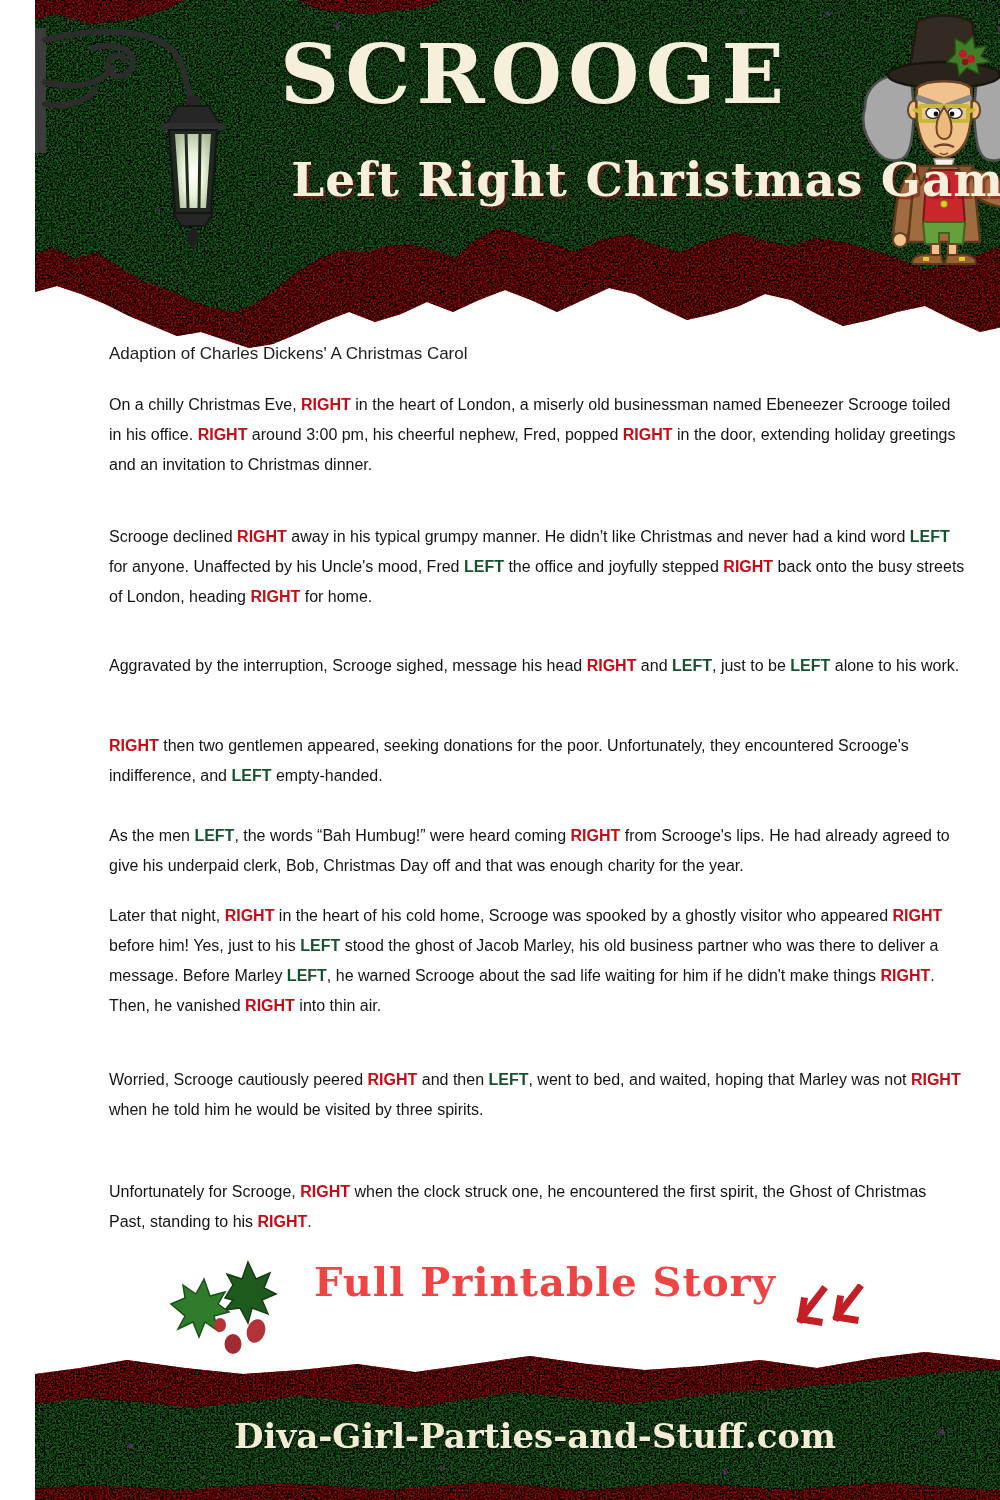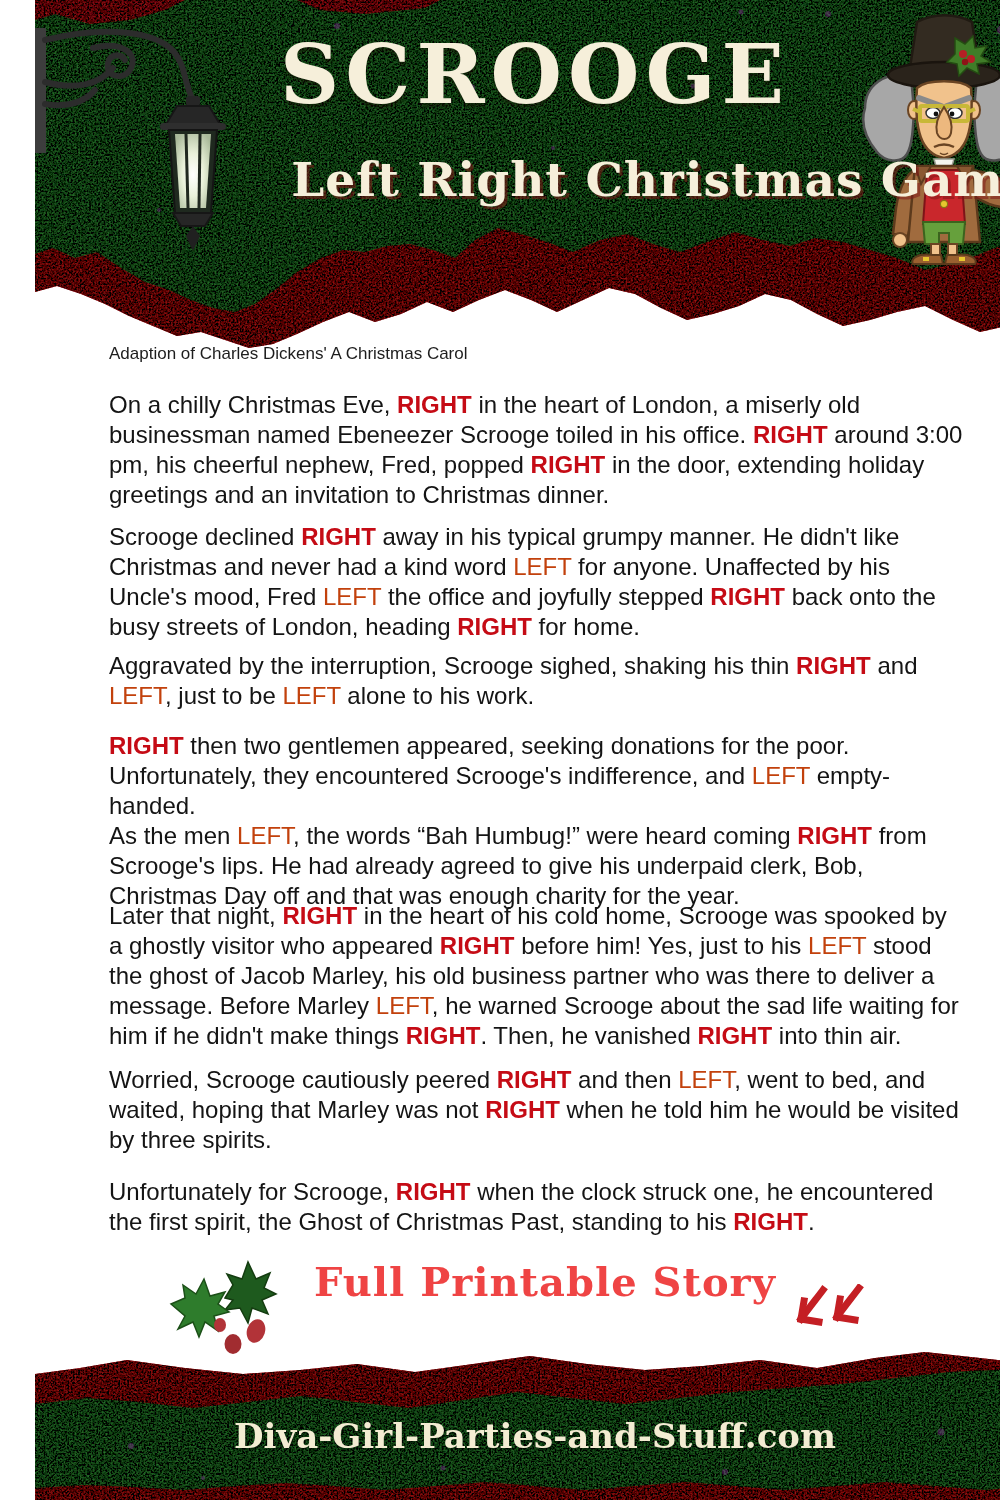--- a/index.html
+++ b/index.html
@@ -15,25 +15,25 @@
     font-family:"DejaVu Serif","Liberation Serif",serif;font-weight:700;font-size:82px;
     letter-spacing:6px;color:#f6efda;text-shadow:0 4px 3px rgba(25,18,5,.45);}
   .hdr-sub{position:absolute;left:0;top:152px;width:1000px;text-align:right;
     font-family:"DejaVu Serif","Liberation Serif",serif;font-weight:700;font-size:47px;
     letter-spacing:1px;color:#f6efda;text-shadow:3px 3px 0 rgba(128,24,24,.55);}
 
   
   .tagline{position:absolute;left:74px;top:344px;width:852px;text-align:left;
     font-size:17px;color:#1d1d1d;}
   .story p{position:absolute;left:74px;width:856px;margin:0;
-    font-size:24px;line-height:30px;color:#141414;}
+    font-size:16px;line-height:30px;color:#141414;}
   .p1{top:390px}.p2{top:522px}.p3{top:651px}.p4{top:731px}
   .p5{top:821px}.p6{top:901px}.p7{top:1065px}.p8{top:1177px}
   .w-right{color:#c50b15;font-weight:700;}
-  .w-left{color:#c2410c;font-weight:400;}
+  .w-left{color:#14532d;font-weight:700;}
 
   
   .holly{position:absolute;left:128px;top:1252px;}
   .promo-text{position:absolute;left:230px;top:1256px;width:560px;text-align:center;
     font-family:"DejaVu Serif","Liberation Serif",serif;font-weight:700;font-size:40px;
     line-height:51px;color:#ef4444;letter-spacing:1px;}
   .arrows{position:absolute;left:748px;top:1284px;}
 
   
   .ftr-bg{position:absolute;left:0;top:1350px;}
@@ -174,21 +174,21 @@
   </svg>
 
   <div class="hdr-title">SCROOGE</div>
   <div class="hdr-sub">Left Right Christmas Game</div>
 
   <div class="tagline">Adaption of Charles Dickens' A Christmas Carol</div>
 
   <div class="story">
     <p class="p1"><span>On a chilly Christmas Eve, </span><span class="w-right">RIGHT</span><span> in the heart of London, a miserly old businessman named Ebeneezer Scrooge toiled in his office. </span><span class="w-right">RIGHT</span><span> around 3:00 pm, his cheerful nephew, Fred, popped </span><span class="w-right">RIGHT</span><span> in the door, extending holiday greetings and an invitation to Christmas dinner.</span></p>
     <p class="p2"><span>Scrooge declined </span><span class="w-right">RIGHT</span><span> away in his typical grumpy manner. He didn't like Christmas and never had a kind word </span><span class="w-left">LEFT</span><span> for anyone.  Unaffected by his Uncle's mood, Fred </span><span class="w-left">LEFT</span><span> the office and joyfully stepped </span><span class="w-right">RIGHT</span><span> back onto the busy streets of London, heading </span><span class="w-right">RIGHT</span><span> for home.</span></p>
-    <p class="p3"><span>Aggravated by the interruption, Scrooge sighed, shaking his thin </span><span class="w-right">RIGHT</span><span> and </span><span class="w-left">LEFT</span><span>, just to be </span><span class="w-left">LEFT</span><span> alone to his work.</span></p>
+    <p class="p3"><span>Aggravated by the interruption, Scrooge sighed, message his head </span><span class="w-right">RIGHT</span><span> and </span><span class="w-left">LEFT</span><span>, just to be </span><span class="w-left">LEFT</span><span> alone to his work.</span></p>
     <p class="p4"><span class="w-right">RIGHT</span><span> then two gentlemen appeared, seeking donations for the poor. Unfortunately, they encountered Scrooge's indifference, and </span><span class="w-left">LEFT</span><span> empty-handed.</span></p>
     <p class="p5"><span>As the men </span><span class="w-left">LEFT</span><span>, the words “Bah Humbug!” were heard coming </span><span class="w-right">RIGHT</span><span> from Scrooge's lips. He had already agreed to give his underpaid clerk, Bob, Christmas Day off and that was enough charity for the year.</span></p>
     <p class="p6"><span>Later that night, </span><span class="w-right">RIGHT</span><span> in the heart of his cold home, Scrooge was spooked by a ghostly visitor who appeared </span><span class="w-right">RIGHT</span><span> before him! Yes, just to his </span><span class="w-left">LEFT</span><span> stood the ghost of Jacob Marley, his old business partner who was there to deliver a message. Before Marley </span><span class="w-left">LEFT</span><span>, he warned Scrooge about the sad life waiting for him if he didn't make things </span><span class="w-right">RIGHT</span><span>. Then, he vanished </span><span class="w-right">RIGHT</span><span> into thin air.</span></p>
     <p class="p7"><span>Worried, Scrooge cautiously peered </span><span class="w-right">RIGHT</span><span> and then </span><span class="w-left">LEFT</span><span>, went to bed, and waited, hoping that Marley was not </span><span class="w-right">RIGHT</span><span> when he told him he would be visited by three spirits.</span></p>
     <p class="p8"><span>Unfortunately for Scrooge, </span><span class="w-right">RIGHT</span><span> when the clock struck one, he encountered the first spirit, the Ghost of Christmas Past, standing to his </span><span class="w-right">RIGHT</span><span>.</span></p>
   </div>
 
   <svg class="holly" width="150" height="115" viewBox="0 0 150 115">
     <path d="M62,46 L70,33 L64,22 L79,27 L85,10 L93,27 L107,21 L101,36 L113,42 L99,48 L105,62 L89,56 L85,71 L77,56 L62,58 L70,48 Z" fill="#1e5a1e" stroke="#143c10" stroke-width="1.5"></path>
     <path d="M8,52 L22,46 L20,33 L33,42 L41,27 L47,44 L62,40 L55,52 L66,60 L51,64 L55,79 L42,70 L36,85 L30,70 L15,77 L22,64 Z" fill="#2e7c2c" stroke="#1b4f17" stroke-width="1.5"></path>

